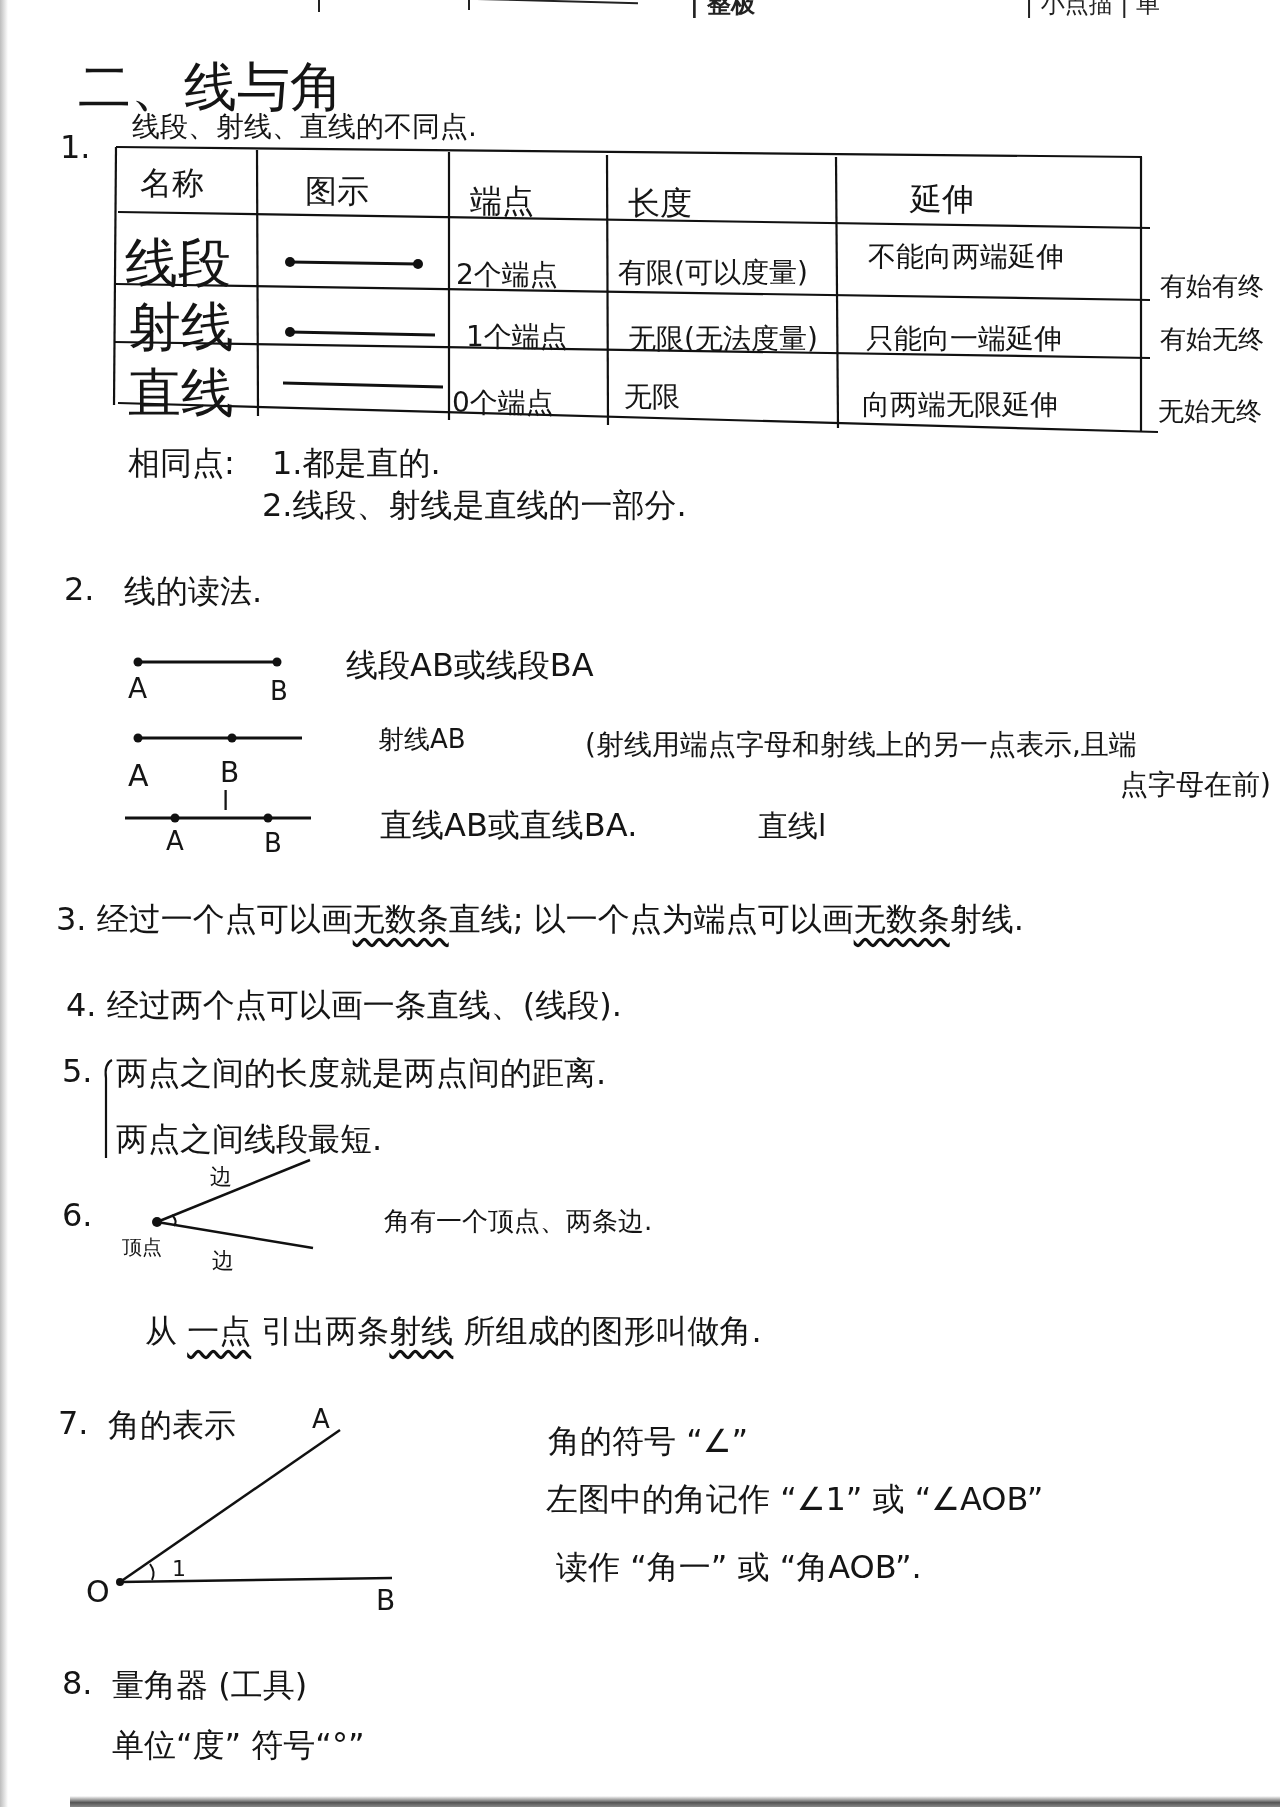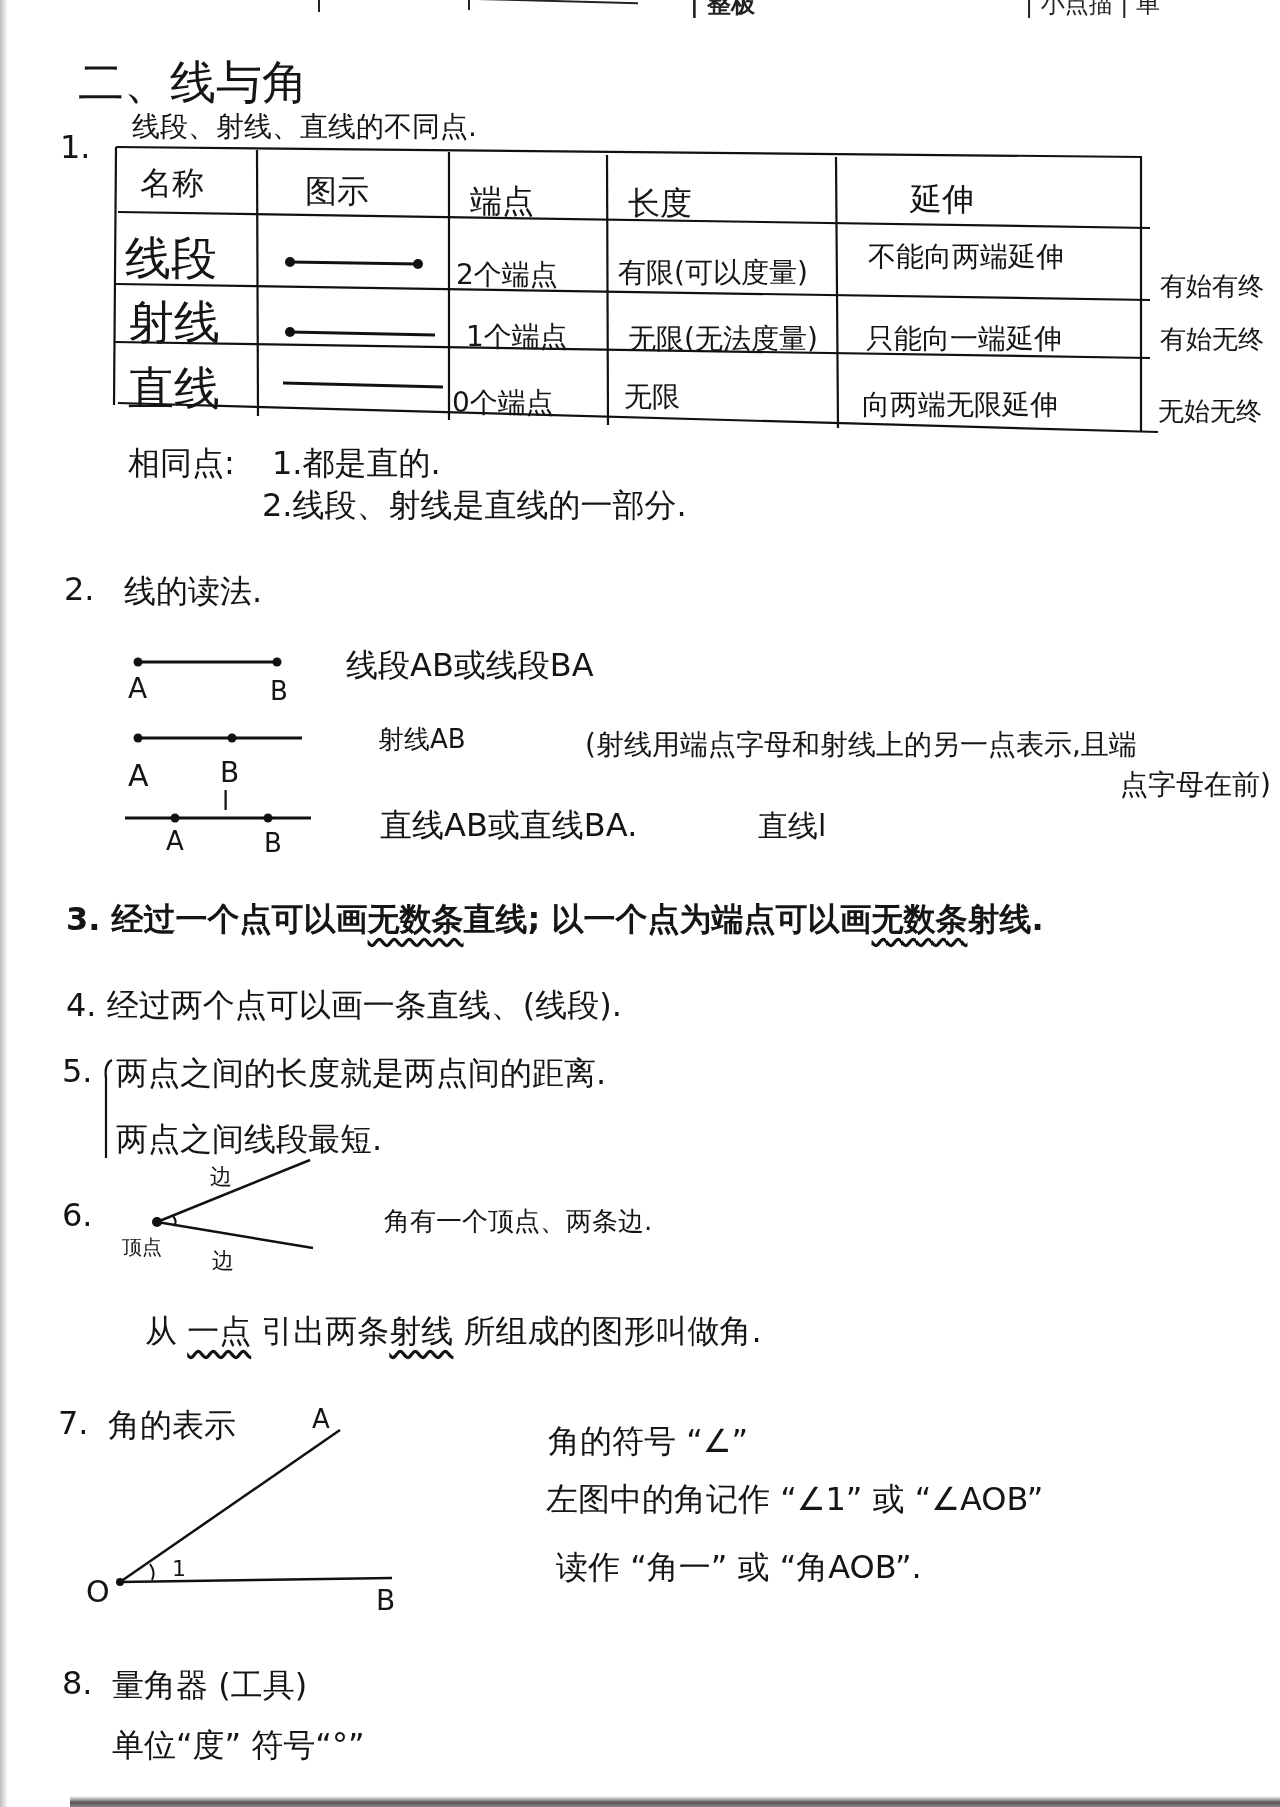--- a/index.html
+++ b/index.html
@@ -3,21 +3,21 @@
 <meta charset="utf-8">
 <style>
   html, body { margin: 0; padding: 0; }
   body {
     width: 1280px; height: 1807px; position: relative; overflow: hidden;
     background: #ffffff;
     font-family: "DejaVu Sans", sans-serif;
     color: #111;
   }
   .hw { position: absolute; white-space: nowrap; color: #151515; }
-  .f40 { font-size: 46px; }
+  .f40 { font-size: 53px; }
   .f34 { font-size: 26px; }
   .f32 { font-size: 32px; }
   .f30 { font-size: 30px; }
   .f28 { font-size: 28px; }
   .f26 { font-size: 26px; }
   .f22 { font-size: 22px; }
   .f20 { font-size: 20px; }
   .wavy { text-decoration: underline wavy #111; text-underline-offset: 8px; }
   
   .topstrip { position: absolute; left: 0; top: 0; width: 1256px; height: 18px; }
@@ -136,21 +136,21 @@
 <svg width="220" height="30" style="left:125px; top:808px;">
   <line x1="0" y1="10" x2="186" y2="10" stroke="#111" stroke-width="3"></line>
   <circle cx="50" cy="10" r="4.5" fill="#111"></circle>
     <circle cx="143" cy="10" r="4.5" fill="#111"></circle>
 </svg>
 <div class="hw f26" style="left:166px; top:826px;">A</div>
 <div class="hw f26" style="left:264px; top:828px;">B</div>
 <div class="hw f32" style="left:380px; top:804px;">直线AB或直线BA.</div>
 <div class="hw f30" style="left:758px; top:806px;">直线l</div>
 
-<div class="hw f32" style="left:66px; top:898px;font-weight:bold;">
+<div class="hw f32" style="left:56px; top:898px;">
   <span>3.</span>
   <span>经过一个点可以画</span><span class="wavy">无数条</span><span>直线;</span>
   <span>以一个点为端点可以画</span><span class="wavy">无数条</span><span>射线.</span>
 </div>
 
 <div class="hw f32" style="left:66px; top:984px;">
   <span>4.</span>
   <span>经过两个点可以画一条直线、(线段).</span>
 </div>
 

